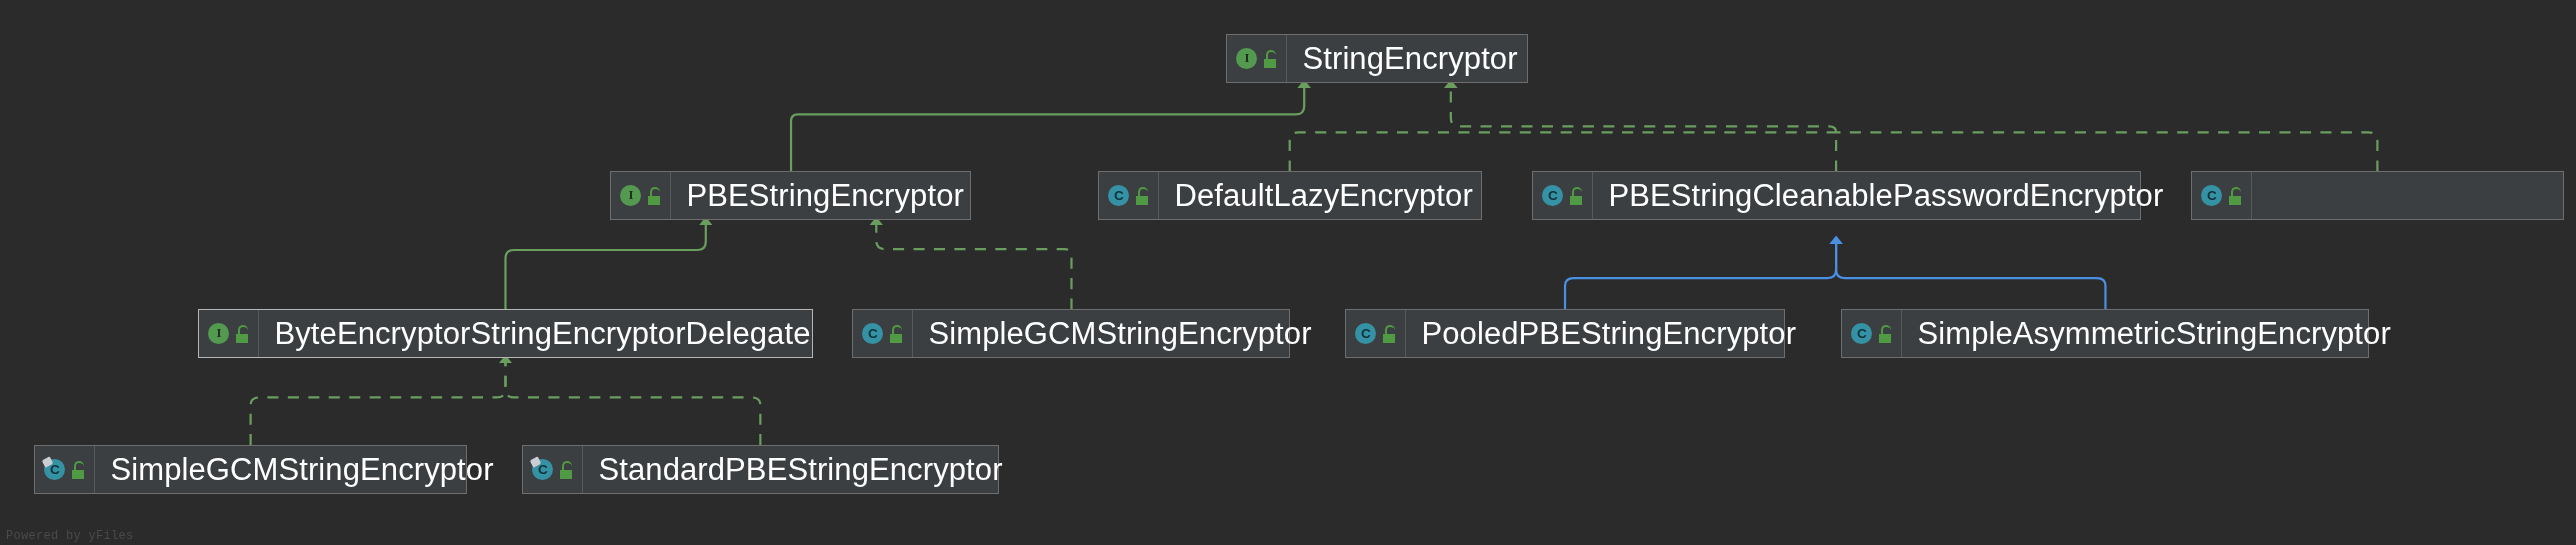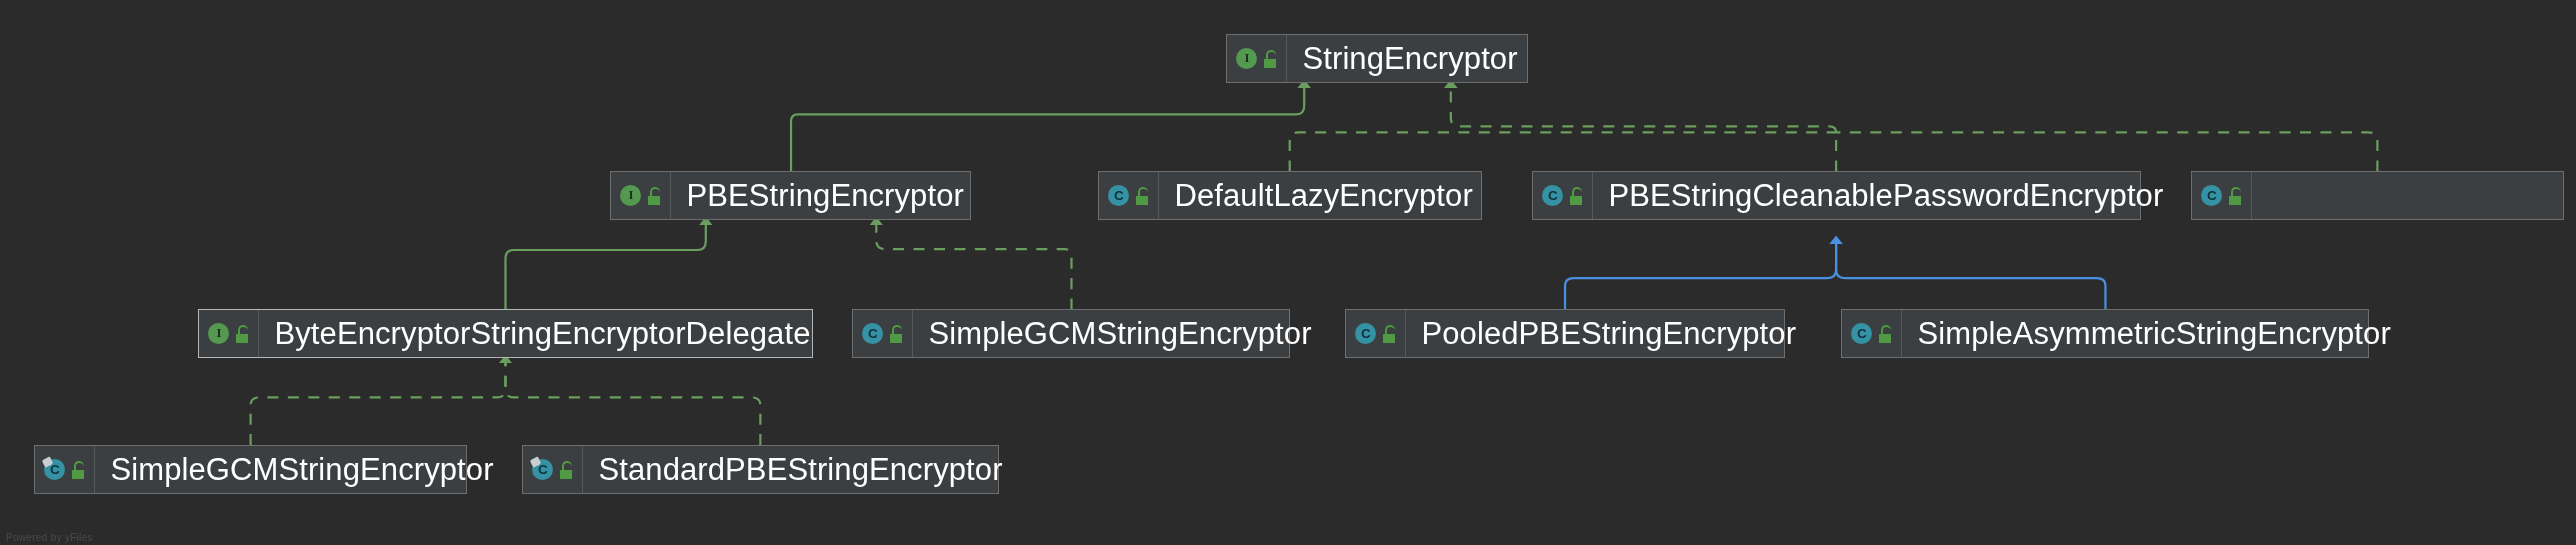--- a/index.html
+++ b/index.html
@@ -116,23 +116,23 @@
     border: 2.1px solid #4f9a42;
     border-bottom: none;
     border-right: none;
     border-radius: 5.1px 5.1px 0 0;
   }
   #watermark {
     position: absolute;
     left: 6px;
     bottom: 3.4px;
     color: #4a4a4a;
-    font-size: 10px;
+    font-size: 12px;
     letter-spacing: 0.3px;
-    font-family: Liberation Sans, sans-serif;
+    font-family: Liberation Mono, monospace;
   }
 </style>
 </head>
 <body>
 
 <div id="diagram-root">
 
   <svg id="edge-layer" viewBox="0 0 3022 640" width="2576" height="546">
     <defs>
       <marker id="arrow-green" markerWidth="16" markerHeight="16" refX="5" refY="8" orient="auto" markerUnits="userSpaceOnUse">

